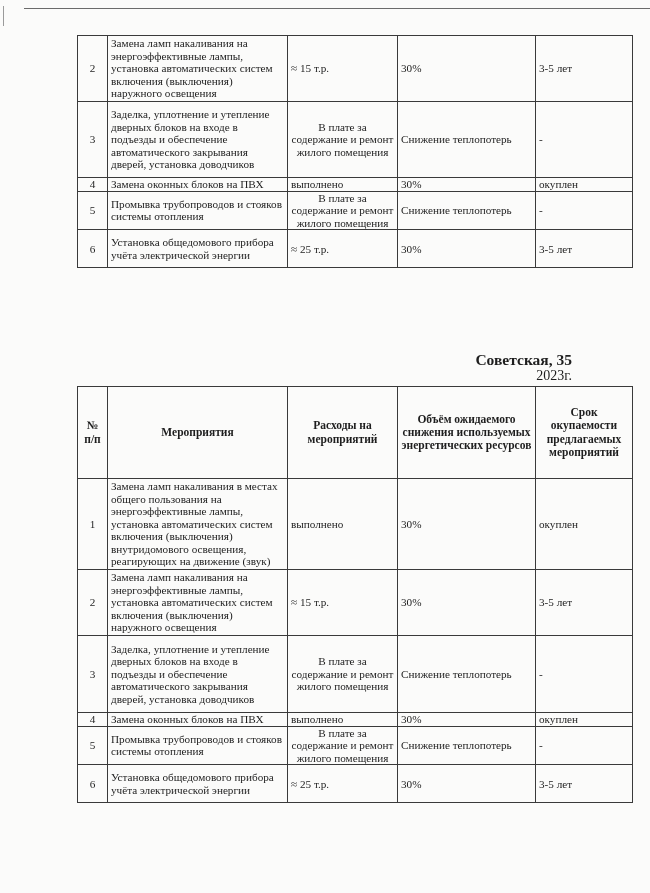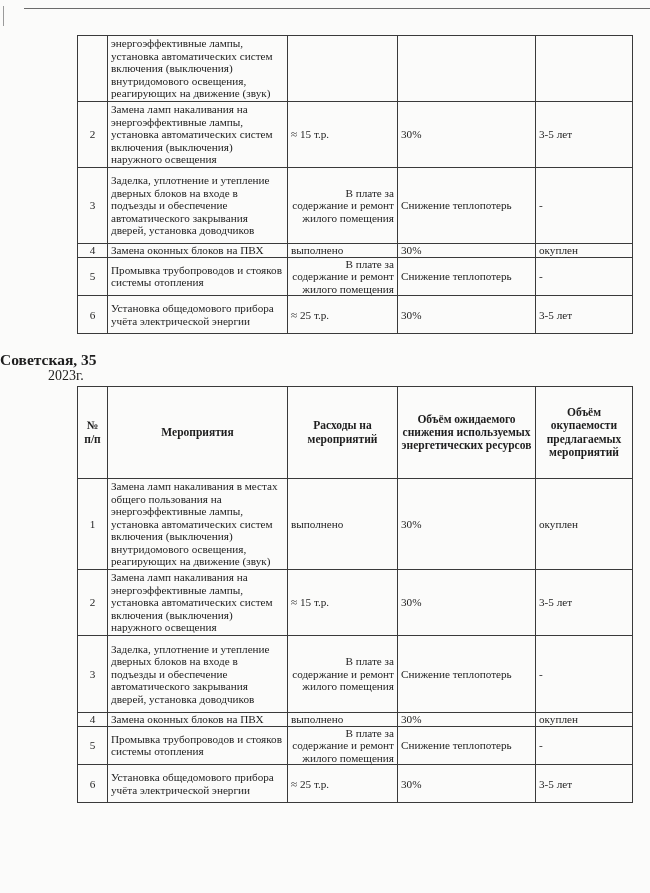--- a/index.html
+++ b/index.html
@@ -22,51 +22,44 @@
     border-collapse: collapse; table-layout: fixed;
     font-size: 11.2px; line-height: 12.6px;
   }
   table.t td, table.t th {
     border: 1px solid #3a3a3a; padding: 0 3px; vertical-align: middle;
   }
   table.t th { font-weight: bold; text-align: center; font-size: 11.5px; line-height: 13.2px; }
   td.num { text-align: center; }
   td.txt { text-align: left; }
   td.ctr { text-align: left; }
-  td.lft { text-align: right; }
+  td.lft { text-align: center; }
   #t1 { top: 35px; }
   #t2 { top: 386px; }
   .heading {
-    position: absolute; left: 0; width: 572px; text-align: left;
+    position: absolute; left: 0; width: 572px; text-align: right;
   }
   .h-title { top: 351px; font-weight: bold; font-size: 15.5px; }
-  .h-year { top: 368px; font-size: 14px; padding-left: 48px; }
+  .h-year { top: 368px; font-size: 14px; }
 </style>
 </head>
 <body>
 
 <div class="top-line"></div>
 <div class="left-edge"></div>
 
 <table class="t" id="t1">
   <colgroup>
     <col style="width:30px">
       <col style="width:180px">
       <col style="width:110px">
       <col style="width:138px">
       <col style="width:97px">
   </colgroup>
   <tbody id="t1-body">
-      <tr style="height: 66px;">
-        <td class="num"></td>
-        <td class="txt">энергоэффективные лампы, установка автоматических систем включения (выключения) внутридомового освещения, реагирующих на движение (звук)</td>
-        <td class="ctr"></td>
-        <td class="ctr"></td>
-        <td class="ctr"></td>
-      </tr>
       <tr style="height: 66px;">
         <td class="num">2</td>
         <td class="txt">Замена ламп накаливания на энергоэффективные лампы, установка автоматических систем включения (выключения) наружного освещения</td>
         <td class="ctr">≈ 15 т.р.</td>
         <td class="ctr">30%</td>
         <td class="ctr">3-5 лет</td>
       </tr>
       <tr style="height: 76px;">
         <td class="num">3</td>
         <td class="txt">Заделка, уплотнение и утепление дверных блоков на входе в подъезды и обеспечение автоматического закрывания дверей, установка доводчиков</td>
@@ -108,21 +101,21 @@
       <col style="width:110px">
       <col style="width:138px">
       <col style="width:97px">
   </colgroup>
   <thead>
     <tr style="height:92px">
       <th>№ п/п</th>
       <th>Мероприятия</th>
       <th>Расходы на мероприятий</th>
       <th>Объём ожидаемого снижения используемых энергетических ресурсов</th>
-      <th>Объём окупаемости предлагаемых мероприятий</th>
+      <th>Срок окупаемости предлагаемых мероприятий</th>
     </tr>
   </thead>
   <tbody id="t2-body">
       <tr style="height: 91px;">
         <td class="num">1</td>
         <td class="txt">Замена ламп накаливания в местах общего пользования на энергоэффективные лампы, установка автоматических систем включения (выключения) внутридомового освещения, реагирующих на движение (звук)</td>
         <td class="ctr">выполнено</td>
         <td class="ctr">30%</td>
         <td class="ctr">окуплен</td>
       </tr>

